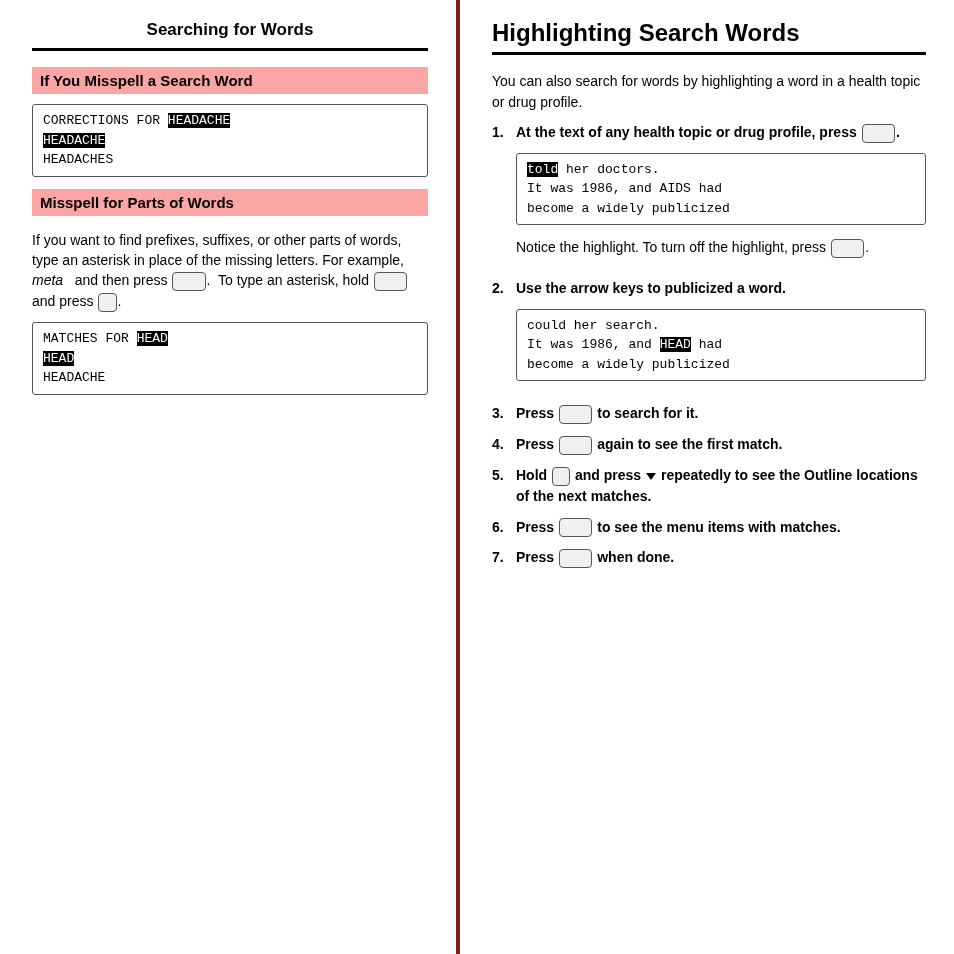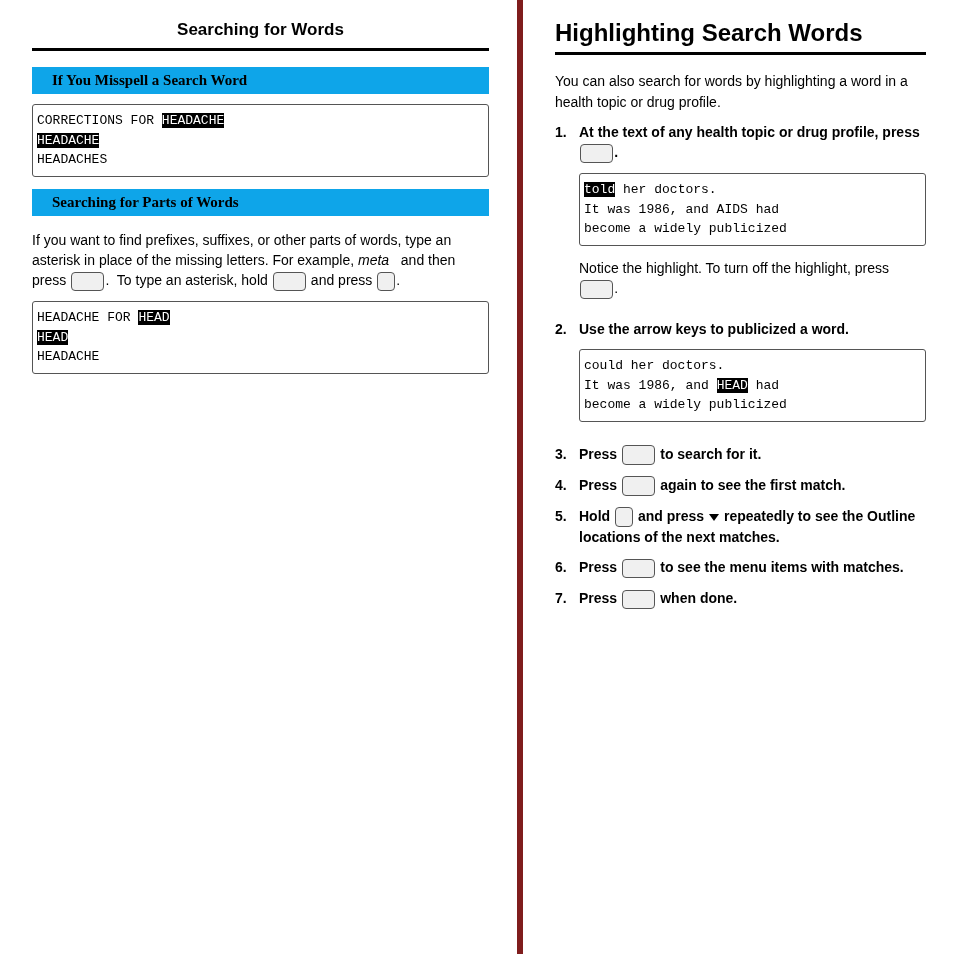--- a/index.html
+++ b/index.html
@@ -7,23 +7,23 @@
       width: 954px;
       min-height: 954px;
       background: #fff;
       font-family: Georgia, 'Times New Roman', serif;
       font-size: 15px;
       color: #000;
       display: flex;
     }
 
     .left-column {
-      width: 523px;
+      width: 460px;
       padding: 20px 28px 20px 32px;
-      border-right: 6px solid #7f1d1d;
+      border-right: 4px solid #7f1d1d;
     }
 
     .right-column {
       flex: 1;
       padding: 20px 28px 20px 32px;
     }
 
     .left-title {
       text-align: center;
       font-family: Arial, Helvetica, sans-serif;
@@ -40,39 +40,39 @@
 
     .right-title {
       font-family: Arial, Helvetica, sans-serif;
       font-weight: bold;
       font-size: 24px;
       margin-bottom: 6px;
       line-height: 1.1;
     }
 
     .section-header {
-      background: #0ea5e9;
-      font-family: Liberation Serif, serif;
+      background: #fca5a5;
+      font-family: Liberation Sans, sans-serif;
       font-weight: bold;
       font-size: 15px;
-      padding: 5px 20px;
+      padding: 5px 8px;
       margin-bottom: 10px;
     }
 
     .body-text {
       font-family: Arial, Helvetica, sans-serif;
       font-size: 14px;
       line-height: 1.45;
       margin-bottom: 10px;
     }
 
     .screen-box {
       border: 1.5px solid #555;
       border-radius: 3px;
-      padding: 6px 4px;
+      padding: 6px 10px;
       margin: 10px 0 12px 0;
       background: #fff;
       font-family: 'Courier New', Courier, monospace;
       font-size: 13px;
       line-height: 1.5;
     }
 
     .screen-highlight {
       background: #000;
       color: #fff;
@@ -157,28 +157,28 @@
     <div>
       <span>CORRECTIONS FOR </span><span class="screen-highlight">HEADACHE</span>
     </div>
     <div>
       <span class="screen-highlight">HEADACHE</span><span>&nbsp;&nbsp;&nbsp;&nbsp;&nbsp;&nbsp;&nbsp;&nbsp;&nbsp;&nbsp;</span>
     </div>
     <div>HEADACHES</div>
   </div>
 
 
-  <div class="section-header section-gap">Searching for Parts of Words</div>
+  <div class="section-header section-gap">Misspell for Parts of Words</div>
   <p class="body-text">
     If you want to find prefixes, suf­fixes, or other parts of words, type an asterisk in place of the missing letters. For example, <span class="italic">meta</span>&nbsp;&nbsp; and then press <span class="key-button">&nbsp;&nbsp;&nbsp;&nbsp;&nbsp;</span>.&nbsp; To type an as­terisk, hold <span class="key-button">&nbsp;&nbsp;&nbsp;&nbsp;&nbsp;</span> and press <span class="key-button-small">&nbsp;&nbsp;</span>.
   </p>
 
   <div class="screen-box">
     <div>
-      <span>HEADACHE FOR </span><span class="screen-highlight">HEAD</span>
+      <span>MATCHES FOR </span><span class="screen-highlight">HEAD</span>
     </div>
     <div>
       <span class="screen-highlight">HEAD</span><span>&nbsp;&nbsp;&nbsp;&nbsp;&nbsp;&nbsp;&nbsp;&nbsp;&nbsp;&nbsp;&nbsp;&nbsp;&nbsp;&nbsp;&nbsp;&nbsp;&nbsp;&nbsp;</span>
     </div>
     <div>HEADACHE</div>
   </div>
 
 </div>
 
 <div class="right-column">
@@ -200,21 +200,21 @@
         </div>
         <span class="body-text" style="display:block;">Notice the highlight. To turn off the highlight, press <span class="key-button">&nbsp;&nbsp;&nbsp;&nbsp;&nbsp;</span>.</span>
       </div>
     </li>
 
     <li>
       <span class="num bold">2.</span>
       <div class="content">
         <span class="bold">Use the arrow keys to publicized a word.</span>
         <div class="screen-box">
-          <div>could her doctors.</div>
+          <div>could her search.</div>
           <div><span>It was 1986, and </span><span class="screen-highlight">HEAD</span><span> had</span></div>
           <div>become a widely publicized</div>
         </div>
       </div>
     </li>
 
     <li>
       <span class="num bold">3.</span>
       <div class="content">
         <span class="bold">Press <span class="key-button">&nbsp;&nbsp;&nbsp;&nbsp;&nbsp;</span> to search for it.</span>

